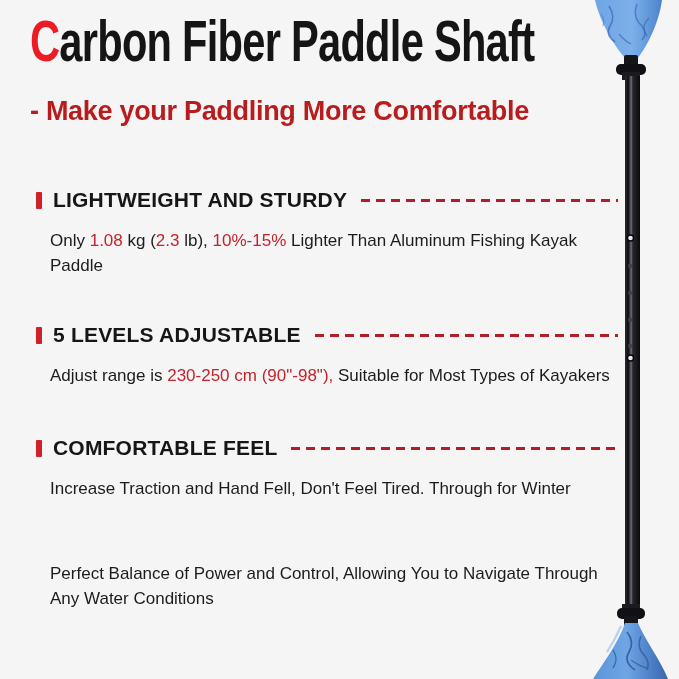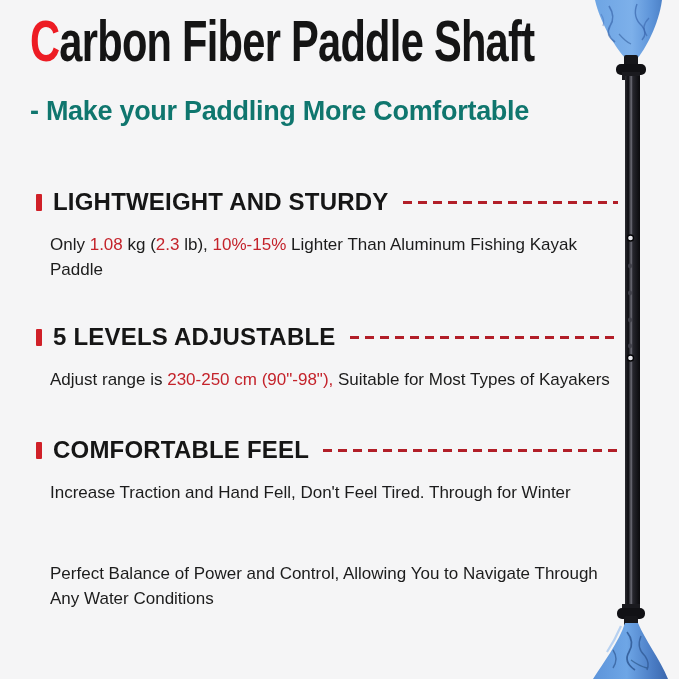--- a/index.html
+++ b/index.html
@@ -14,33 +14,33 @@
   
   .title{
     position:absolute;left:30px;top:12px;margin:0;
     font-size:57px;font-weight:bold;line-height:1.05;
     color:#151515;letter-spacing:-1px;white-space:nowrap;
   }
   .title-inner{display:inline-block;transform:scaleX(0.73);transform-origin:left center;}
   .title .first{color:#ed1c24;}
   .subtitle{
     position:absolute;left:30px;top:96px;
-    font-size:27px;font-weight:bold;color:#0f766e;
+    font-size:27px;font-weight:bold;color:#b91c1c;
     letter-spacing:-0.3px;white-space:nowrap;
   }
   
   .feature{position:absolute;left:36px;width:582px;}
   .f1{top:188px;} .f2{top:323px;} .f3{top:436px;} .f4{top:545px;}
   .feature-head{display:flex;align-items:center;}
   .bar{
     width:6px;height:17px;background:#d02028;border-radius:1px;
     margin-right:11px;flex:0 0 auto;
   }
   .feature-head h2{
-    margin:0;font-size:24px;font-weight:bold;color:#161616;
+    margin:0;font-size:21px;font-weight:bold;color:#161616;
     letter-spacing:0.2px;white-space:nowrap;
   }
   .dashes{
     flex:1 1 auto;height:3px;margin-left:14px;
     background:repeating-linear-gradient(90deg,#b21e28 0 9px,transparent 9px 15px);
   }
   .feature-body{
     margin:17px 0 0 14px;font-size:17px;line-height:1.45;color:#1c1c1c;
     max-width:566px;
   }

